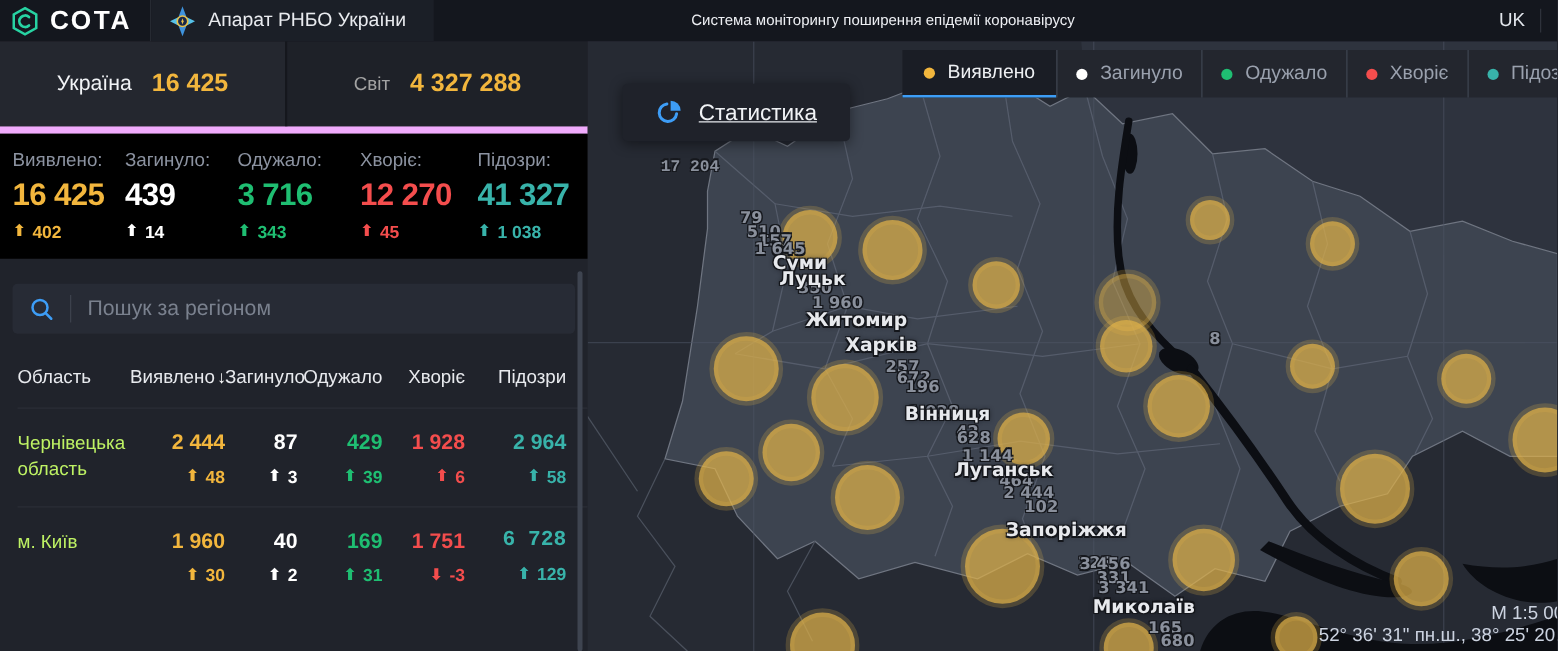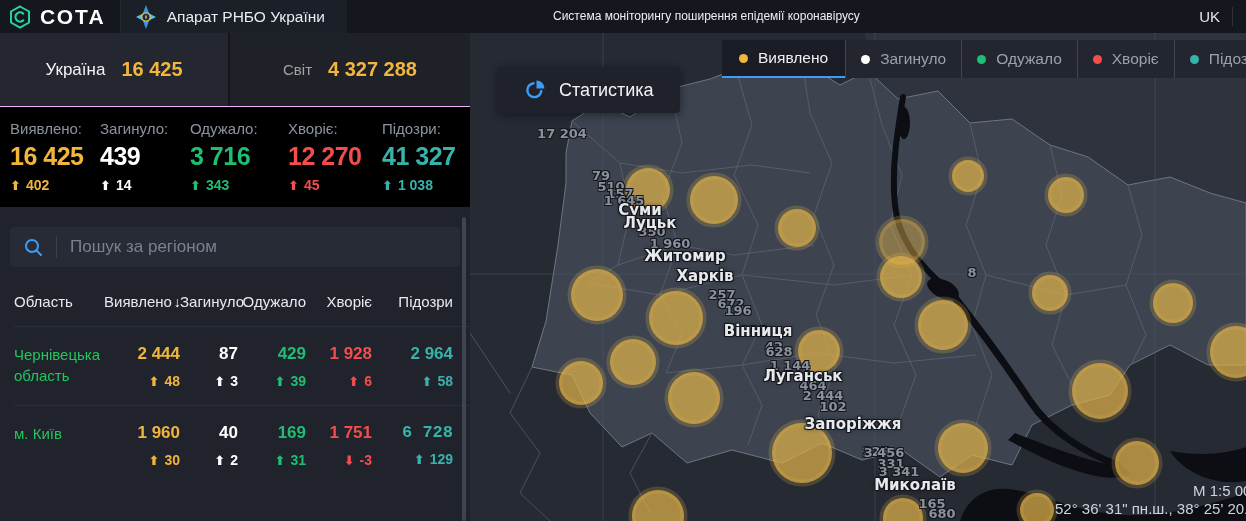--- a/index.html
+++ b/index.html
@@ -13,21 +13,21 @@
   .brand-name { font-size:21px; font-weight:bold; letter-spacing:2px; color:#fff; }
   .hdr-div { width:1px; height:33px; background:#262a32; }
   .org { display:flex; align-items:center; gap:10px; height:100%; padding:0 22px 0 14px; background:#1b1f27; }
   .org-name { font-size:15.5px; color:#e9ebef; }
   .hdr-title { position:absolute; left:553px; top:0; line-height:33px; font-size:12px; color:#edeff3; }
   .lang { position:absolute; right:26px; top:0; line-height:33px; font-size:15px; color:#e2e6ec; cursor:pointer; }
   .lang-div { position:absolute; right:13px; top:7px; width:1px; height:19px; background:#2e323b; }
 
   
   .sidebar { position:absolute; left:0; top:33px; width:470px; bottom:0; background:#20232b; z-index:20; }
-  .tabs { display:flex; height:74px; border-bottom:1px solid #f0abfc; }
+  .tabs { display:flex; height:74px; border-bottom:6px solid #f0abfc; }
   .tab { display:flex; align-items:center; justify-content:center; gap:16px; cursor:pointer; }
   .tab-country { width:230px; background:#24272f; border-right:2px solid #15171d; }
   .tab-world { flex:1; background:#1e2128; }
   .tab-label { font-size:17px; color:#f1f3f6; }
   .tab-world .tab-label { font-size:15px; color:#a3a3a3; }
   .tab-value { font-size:20px; font-weight:bold; }
 
   .stats { display:flex; height:100px; background:#000000; padding:13px 0 0 10px; }
   .stat-col { flex:none; }
   .stat-label { font-size:15px; color:#8c93a1; margin-bottom:5px; }
@@ -40,36 +40,36 @@
   .s-div { width:1px; height:22px; background:#3c414c; }
   .searchbox input { background:transparent; border:none; outline:none; color:#c7ccd4; font-size:17px; padding-left:13px; width:330px; font-family:"Liberation Sans",sans-serif; }
   .searchbox input::placeholder { color:#7a818e; }
 
   .table { margin-top:26px; padding-left:14px; }
   .t-grid { display:grid; grid-template-columns:90px 76px 58px 68px 66px 81px; align-items:start; }
   .th { font-size:15px; color:#e8eaee; text-align:right; white-space:nowrap; cursor:pointer; }
   .th:first-child { text-align:left; }
   .sort-arr { font-size:14px; color:#fff; padding-left:2px; }
   .t-body .t-grid { border-top:1px solid #2a2e37; margin-top:16px; padding-top:17px; }
-  .td-region { font-size:15px; color:#22c55e; line-height:1.4; padding-right:6px; }
+  .td-region { font-size:15px; color:#bef264; line-height:1.4; padding-right:6px; }
   .td-num { text-align:right; }
   .td-val { font-size:17px; font-weight:bold; }
   .td-delta { margin-top:9px; font-size:14px; font-weight:bold; display:flex; justify-content:flex-end; align-items:center; gap:5px; }
   .side-scroll { position:absolute; right:4px; top:184px; bottom:0; width:4px; background:#3e4450; border-radius:2px; }
 
   
   .map { position:absolute; left:470px; top:33px; width:776px; bottom:0; overflow:hidden; background:#2c313b; }
   .map svg.geo { position:absolute; left:0; top:0; }
   .map-labels { position:absolute; inset:0; pointer-events:none; }
   .m-city { position:absolute; transform:translate(-50%,-50%); font-family:"DejaVu Sans",sans-serif; font-size:15px; font-weight:bold; color:#e7e9ed; white-space:nowrap;
     text-shadow:-1px -1px 0 #14161b, 1px -1px 0 #14161b, -1px 1px 0 #14161b, 1px 1px 0 #14161b, 0 0 4px #14161b; }
   .m-num { position:absolute; transform:translate(-50%,-50%); font-family:"DejaVu Sans",sans-serif; font-size:13px; font-weight:bold; color:#8a909c; white-space:nowrap;
     text-shadow:-1px -1px 0 #16181d, 1px -1px 0 #16181d, -1px 1px 0 #16181d, 1px 1px 0 #16181d; }
 
-  .stats-btn { position:absolute; left:28px; top:34px; height:46px; padding:0 26px; background:#1f222a; border-radius:4px; display:flex; align-items:center; gap:13px; cursor:pointer; box-shadow:0 2px 10px rgba(0,0,0,.45); z-index:12; }
+  .stats-btn { position:absolute; left:28px; top:34px; height:46px; padding:0 26px; background:#1f222a; border-radius:4px; display:flex; align-items:center; gap:13px; cursor:pointer; box-shadow:0 2px 10px rgba(0,0,0,.45); z-index:12;text-decoration:underline; }
   .stats-btn span { font-size:18px; color:#f1f3f6; }
 
   .legend { position:absolute; left:252px; right:0; top:7px; height:38px; background:#23262e; display:flex; z-index:12; }
   .legend-item { display:flex; align-items:center; gap:10px; padding:0 15px; font-size:15.5px; color:#9aa1ae; cursor:pointer; white-space:nowrap; }
   .legend-item + .legend-item { border-left:1px solid #3e4450; }
   .legend-item.active { background:#1a1d25; color:#eef0f3; border-bottom:2px solid #3d9df6; padding:0 17px; }
   .dot { width:9px; height:9px; border-radius:50%; flex:none; }
 
   .map-scale { position:absolute; left:723px; top:449px; font-size:15px; color:#ccd3e0; white-space:nowrap; z-index:11; }
   .map-coords { position:absolute; left:585px; top:467px; font-size:15px; color:#ccd3e0; white-space:nowrap; z-index:11; }
@@ -324,21 +324,21 @@
           <circle cx="349" cy="318" r="21" fill="#dfb24a" fill-opacity="0.72" stroke="#dfb24a" stroke-opacity="0.22" stroke-width="7"></circle>
           <circle cx="332" cy="420" r="30" fill="#dfb24a" fill-opacity="0.72" stroke="#dfb24a" stroke-opacity="0.22" stroke-width="7"></circle>
           <circle cx="188" cy="483" r="26" fill="#dfb24a" fill-opacity="0.72" stroke="#dfb24a" stroke-opacity="0.22" stroke-width="7"></circle>
           <circle cx="667" cy="430" r="22" fill="#dfb24a" fill-opacity="0.72" stroke="#dfb24a" stroke-opacity="0.22" stroke-width="7"></circle>
           <circle cx="567" cy="477" r="17" fill="#dfb24a" fill-opacity="0.72" stroke="#dfb24a" stroke-opacity="0.22" stroke-width="7"></circle>
           <circle cx="433" cy="485" r="20" fill="#dfb24a" fill-opacity="0.72" stroke="#dfb24a" stroke-opacity="0.22" stroke-width="7"></circle>
         </g>
     </svg>
 
     <div class="map-labels" id="map-labels">
-        <div class="m-num" style="left: 92px; top: 100px;">17 204</div>
+        <div class="m-num" style="left: 82px; top: 100px; font-family: Liberation Mono, monospace;">17 204</div>
         <div class="m-num" style="left: 131px; top: 142px;">79</div>
         <div class="m-num" style="left: 141px; top: 153px;">510</div>
         <div class="m-num" style="left: 150px; top: 160px;">157</div>
         <div class="m-num" style="left: 154px; top: 167px;">1 645</div>
         <div class="m-num" style="left: 182px; top: 198px;">350</div>
         <div class="m-num" style="left: 200px; top: 210px;">1 960</div>
         <div class="m-num" style="left: 252px; top: 261px;">257</div>
         <div class="m-num" style="left: 261px; top: 270px;">672</div>
         <div class="m-num" style="left: 268px; top: 277px;">196</div>
         <div class="m-num" style="left: 277px; top: 285px; margin-top: 12px;">1 028</div>

